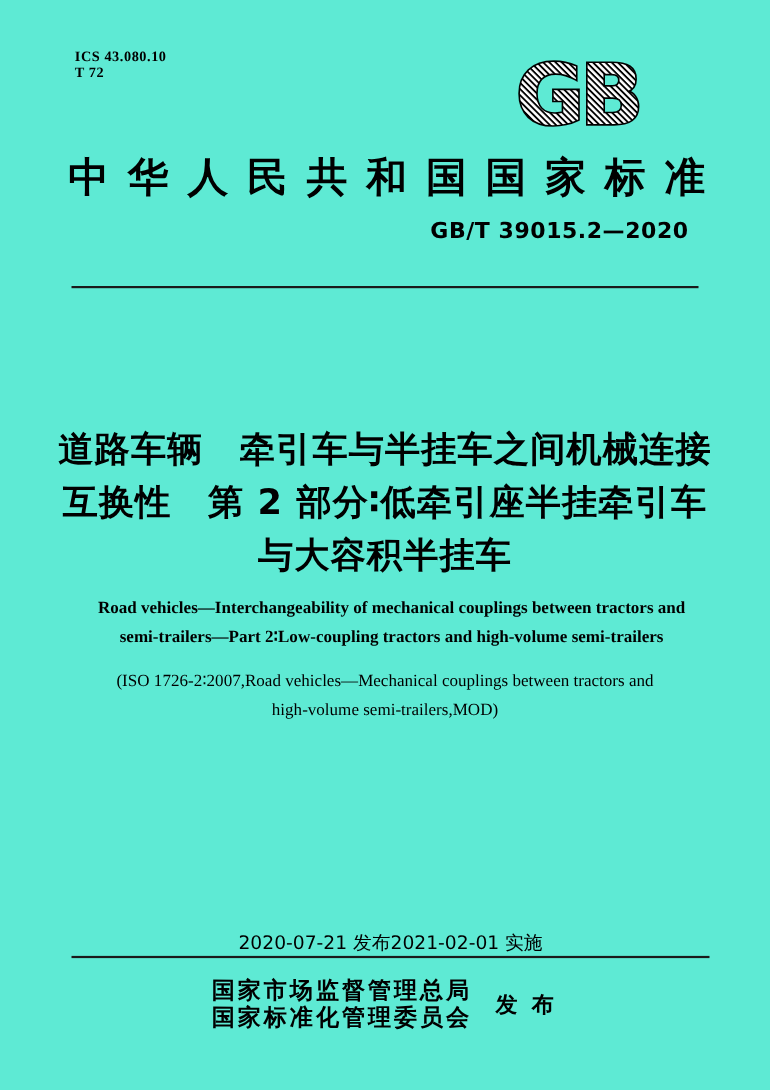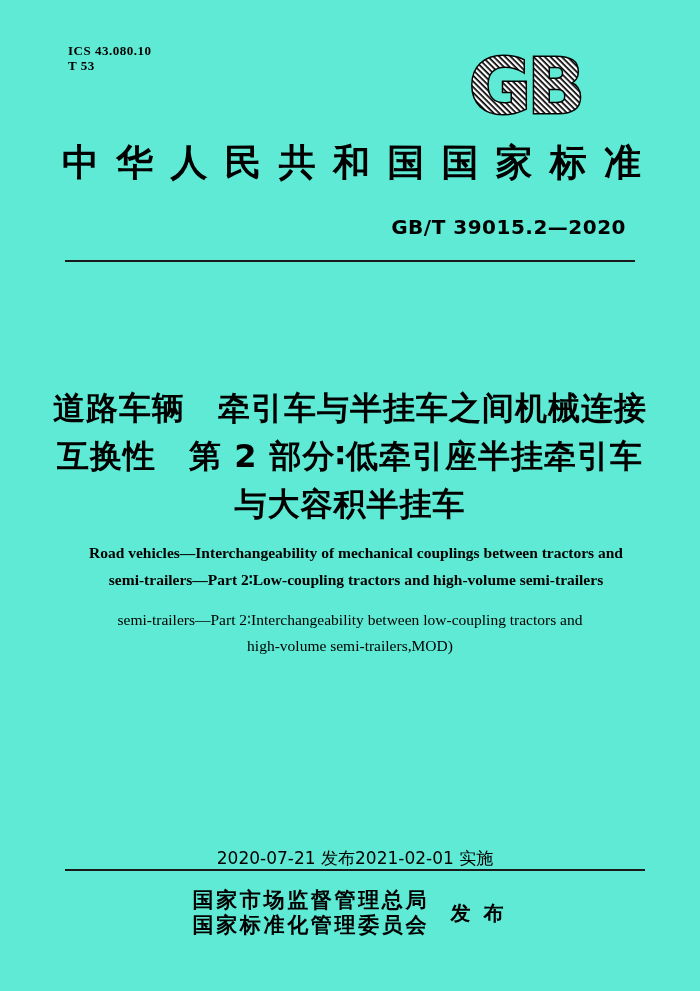--- a/index.html
+++ b/index.html
@@ -49,21 +49,21 @@
     line-height: 44px;
     white-space: nowrap;
     text-align: justify;
     text-align-last: justify;
   }
 
   
   .standard-number {
     position: absolute;
     right: 74px;
-    top: 215px;
+    top: 197px;
     font-family: "DejaVu Sans", sans-serif;
     font-weight: bold;
     font-size: 20px;
     letter-spacing: 0.5px;
   }
 
   .rule {
     position: absolute;
     height: 2px;
     background: #1a1a1a;
@@ -156,21 +156,21 @@
     white-space: nowrap;
   }
 </style>
 </head>
 <body>
 
 <div class="page">
 
   <div class="ics-block">
     <div>ICS 43.080.10</div>
-    <div>T 53</div>
+    <div>T 72</div>
   </div>
 
   <div class="gb-logo">
     <svg width="138" height="80" viewBox="0 0 138 80" xmlns="http://www.w3.org/2000/svg">
       <defs>
         <pattern id="hatch" patternUnits="userSpaceOnUse" width="4" height="4" patternTransform="rotate(45)">
           <rect width="4" height="4" fill="#ffffff"></rect>
           <rect width="4" height="1.7" fill="#000000"></rect>
         </pattern>
       </defs>
@@ -189,21 +189,21 @@
     <div>互换性　第 2 部分∶低牵引座半挂牵引车</div>
     <div>与大容积半挂车</div>
   </div>
 
   <div class="doc-title-en">
     <div>Road vehicles—Interchangeability of mechanical couplings between tractors and</div>
     <div>semi-trailers—Part 2∶Low-coupling tractors and high-volume semi-trailers</div>
   </div>
 
   <div class="iso-ref">
-    <div>semi-trailers—Part 2∶Interchangeability between low-coupling tractors and</div>
+    <div>(ISO 1726-2∶2007,Road vehicles—Mechanical couplings between tractors and</div>
     <div>high-volume semi-trailers,MOD)</div>
   </div>
 
   <div class="dates-row">
     <span>2020-07-21 发布</span>
     <span>2021-02-01 实施</span>
   </div>
 
   <div class="rule rule-bottom"></div>
 

